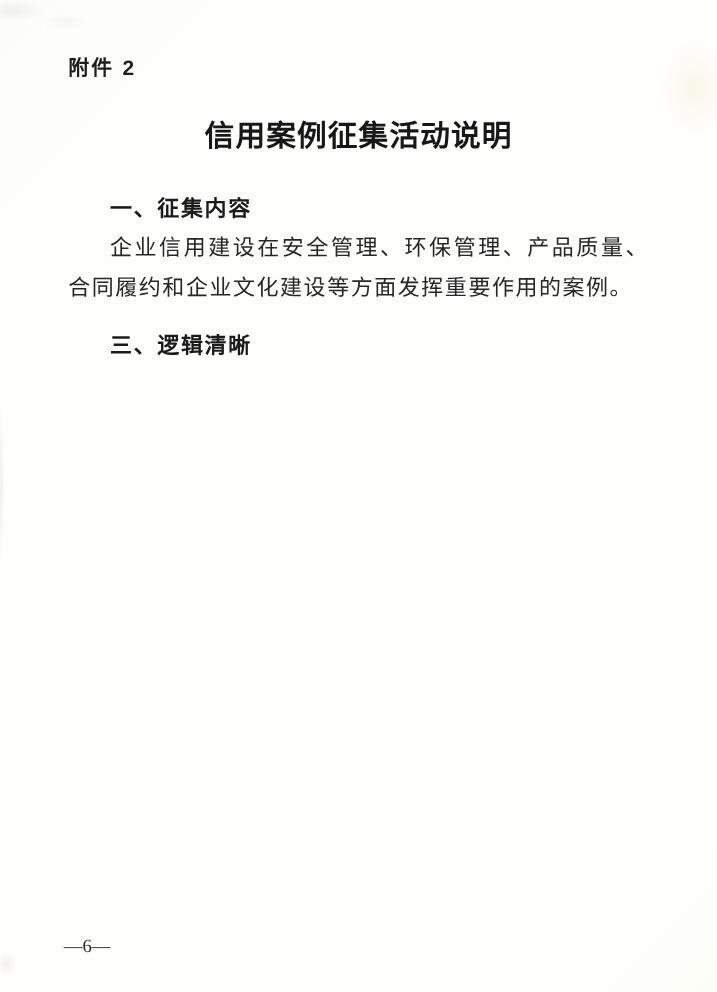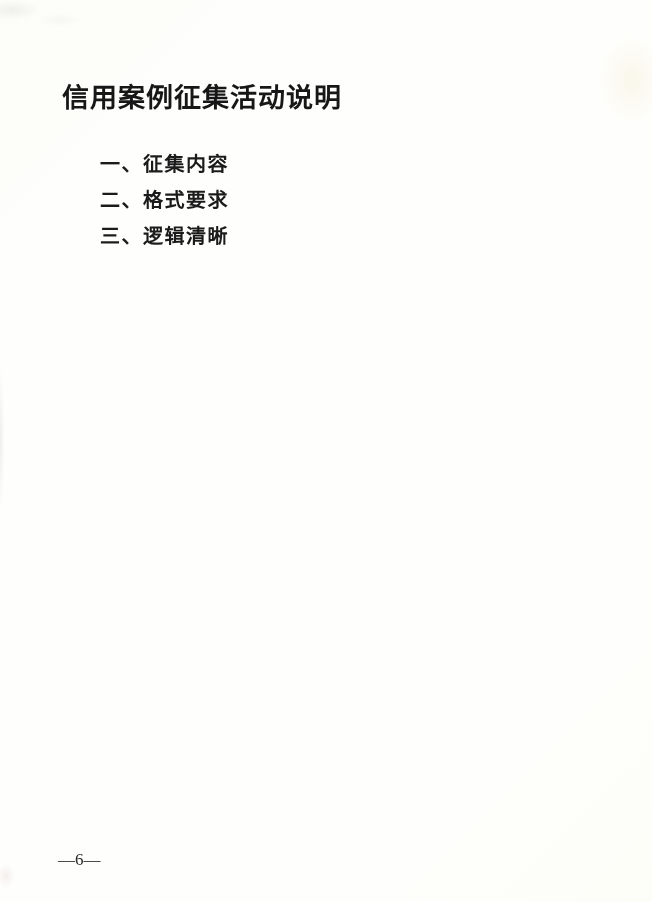--- a/index.html
+++ b/index.html
@@ -49,40 +49,42 @@
     font-family: "Liberation Sans", "DejaVu Sans", sans-serif;
     font-weight: bold;
     font-size: 19px;
     letter-spacing: 2px;
     color: #1e1e1e;
     line-height: 26px;
   }
 
   .title {
     margin-top: 32px;
+    text-align: center;
     font-family: "Liberation Sans", "DejaVu Sans", sans-serif;
     font-weight: bold;
     font-size: 27px;
     letter-spacing: 1px;
     color: #171717;
     line-height: 32px;
   }
 
   .content {
     margin-top: 32px;
   }
 
   .section-heading {
     font-family: "Liberation Sans", "DejaVu Sans", sans-serif;
     font-weight: bold;
     font-size: 20px;
     letter-spacing: 1.5px;
     color: #1b1b1b;
     line-height: 36px;
     text-indent: 38px;
+    margin-top: 17px;
   }
 
   .section-paragraph {
     font-size: 20px;
     letter-spacing: 1.4px;
     color: #272727;
     line-height: 36px;
     text-indent: 38px;
     text-align: justify;
     text-justify: inter-character;
@@ -103,28 +105,29 @@
 
 <div class="page">
 
   <div class="artifact artifact-topleft"></div>
   <div class="artifact artifact-topright"></div>
   <div class="artifact artifact-leftedge"></div>
   <div class="artifact artifact-bottomleft"></div>
 
   <div class="inner">
 
+    <div class="attachment">附件 2</div>
 
     <h1 class="title">信用案例征集活动说明</h1>
 
     <div class="content">
 
       <h2 class="section-heading">一、征集内容</h2>
+      <p class="section-paragraph">企业信用建设在安全管理、环保管理、产品质量、合同履约和企业文化建设等方面发挥重要作用的案例。</p>
 
-      <h2 class="section-heading">二、格式要求</h2>
 
       <h2 class="section-heading">三、逻辑清晰</h2>
 
     </div>
   </div>
 
   <div class="page-number">—6—</div>
 
 </div>
 

